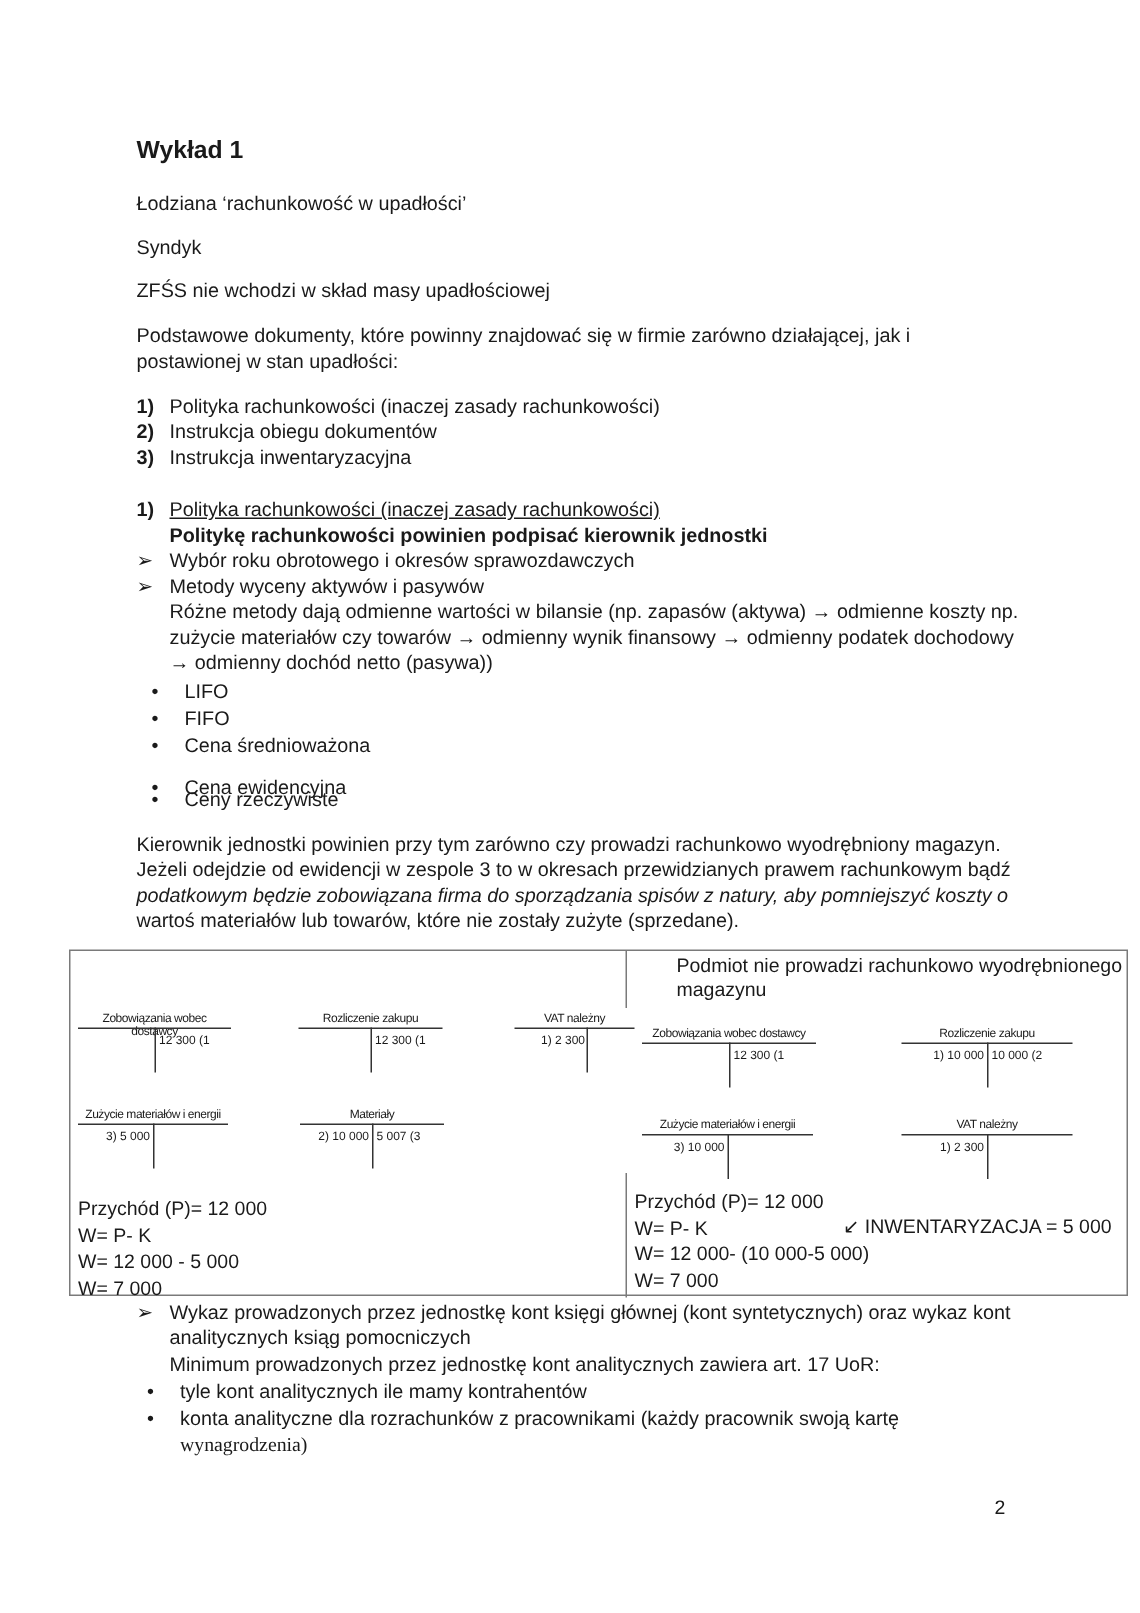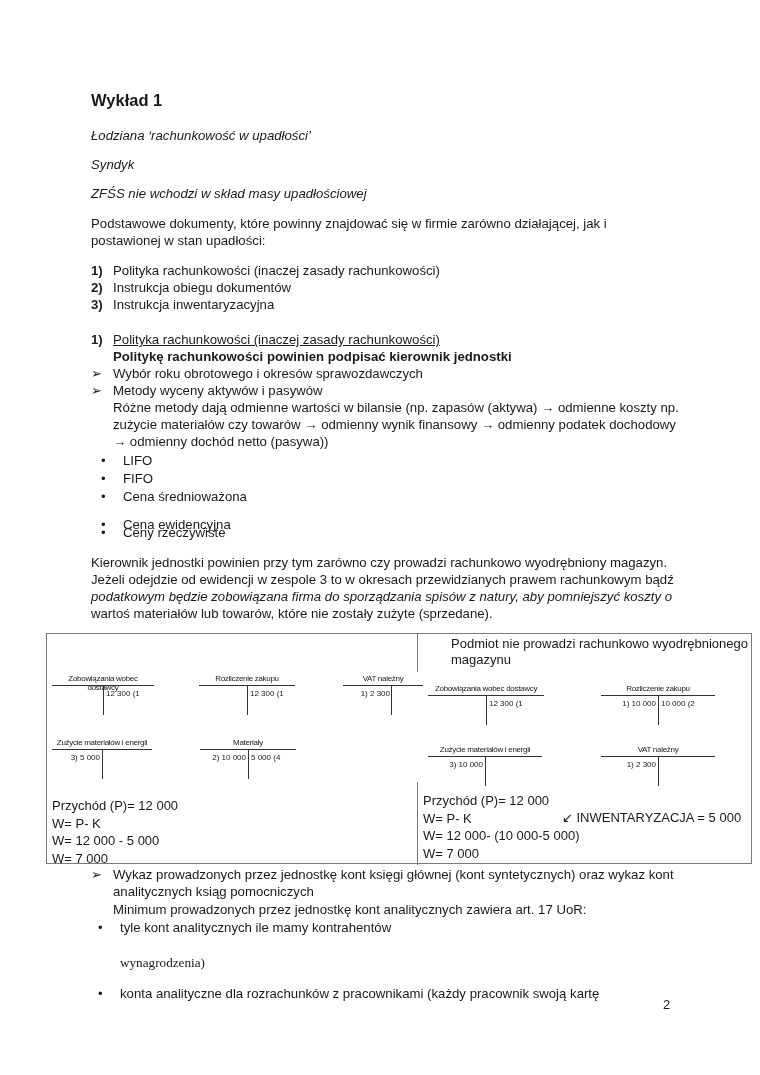--- a/index.html
+++ b/index.html
@@ -1,21 +1,21 @@
 <!DOCTYPE html>
 <html><head>
   <meta charset="utf-8">
   <style>
     html, body { margin: 0; padding: 0; background: #ffffff; }
     body { width: 760px; height: 1075px; position: relative; overflow: hidden;
            font-family: "Liberation Sans", "DejaVu Sans", sans-serif; color: #1a1a1a; }
     .abs { position: absolute; white-space: nowrap; }
     .txt { font-size: 13.2px; line-height: 17px; }
     .title { left: 91px; top: 91px; font-size: 16.5px; font-weight: bold; }
-    .it { font-style: italic; }
+    .it { }
     .b { font-weight: bold; }
     .u { text-decoration: underline; }
     .num { display: inline-block; width: 22px; font-weight: bold; }
 
     .tbl { position: absolute; left: 46px; top: 633px; width: 706px; height: 231px;
            border: 1px solid #7a7a7a; box-sizing: border-box; }
     .tbl .div-top { position: absolute; left: 370px; top: 0; width: 1px; height: 38px; background: #7a7a7a; }
     .tbl .div-bot { position: absolute; left: 370px; top: 148px; width: 1px; height: 83px; background: #7a7a7a; }
     .cellhdr { position: absolute; font-size: 13px; line-height: 16px; white-space: normal; }
 
@@ -107,21 +107,21 @@
     <div class="hline"></div>
     <div class="vline" style="left:50px;"></div>
     <div class="dr" style="right:52px;">3) 5 000</div>
     <div class="cr" style="left:53px;"></div>
   </div>
   <div class="tacc" style="left:153px;top:104px;width:96px;height:45px;">
     <div class="name">Materiały</div>
     <div class="hline"></div>
     <div class="vline" style="left:48px;"></div>
     <div class="dr" style="right:50px;">2) 10 000</div>
-    <div class="cr" style="left:51px;">5 000 (4</div>
+    <div class="cr" style="left:51px;">5 007 (3</div>
   </div>
 
   <div class="calc" style="left:5px;top:163px;">
     <div>Przychód (P)= 12 000</div>
     <div>W= P- K</div>
     <div>W= 12 000 - 5 000</div>
     <div>W= 7 000</div>
   </div>
 
   <div class="tacc" style="left:381px;top:50px;width:116px;height:45px;">
@@ -161,16 +161,16 @@
   </div>
   <div class="calc" style="left:515px;top:175px;">↙  INWENTARYZACJA = 5 000</div>
 </div>
 
 <div class="abs txt" style="left:91px;top:866px;">
   <span style="display:inline-block;width:22px;">➢</span><span>Wykaz prowadzonych przez jednostkę kont księgi głównej (kont syntetycznych) oraz wykaz kont</span>
 </div>
 <div class="abs txt" style="left:113px;top:883px;">analitycznych ksiąg pomocniczych</div>
 <div class="abs txt" style="left:113px;top:901px;">Minimum prowadzonych przez jednostkę kont analitycznych zawiera art. 17 UoR:</div>
 <div class="abs txt" style="left:98px;top:919px;"><span style="display:inline-block;width:22px;">•</span><span>tyle kont analitycznych ile mamy kontrahentów</span></div>
-<div class="abs txt" style="left:98px;top:937px;margin-top:48px;"><span style="display:inline-block;width:22px;">•</span><span>konta analityczne dla rozrachunków z pracownikami (każdy pracownik swoją kartę</span></div>
+<div class="abs txt" style="left:98px;top:937px;"><span style="display:inline-block;width:22px;">•</span><span>konta analityczne dla rozrachunków z pracownikami (każdy pracownik swoją kartę</span></div>
 <div class="abs txt" style="left:120px;top:954px;font-family:Liberation Serif, serif;">wynagrodzenia)</div>
 
 <div class="abs pagenum">2</div>
 
 </body></html>

